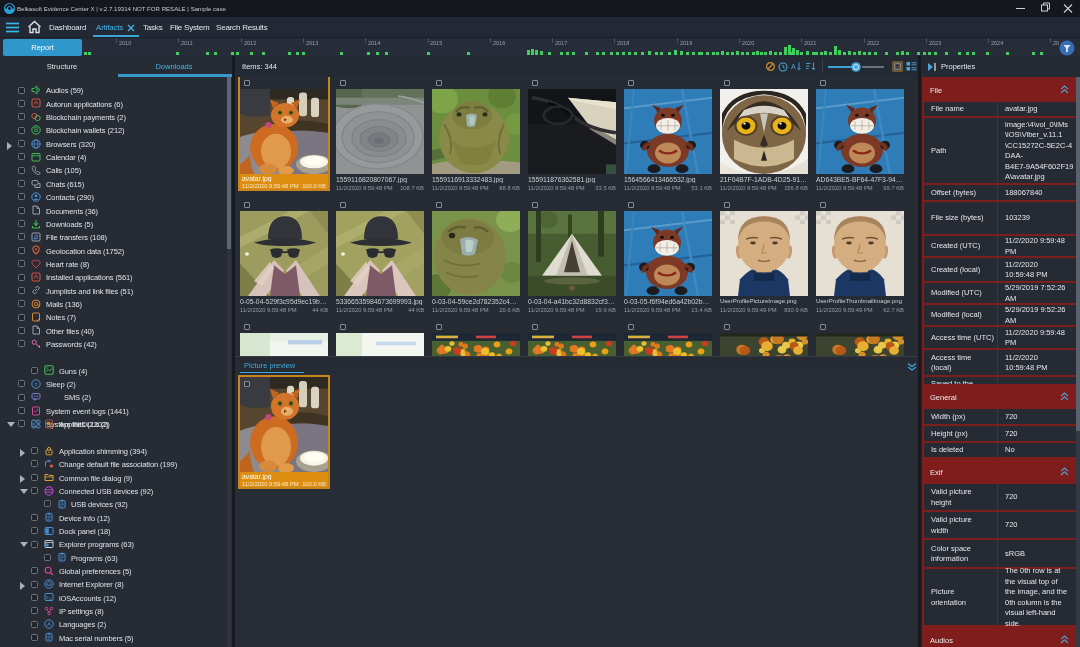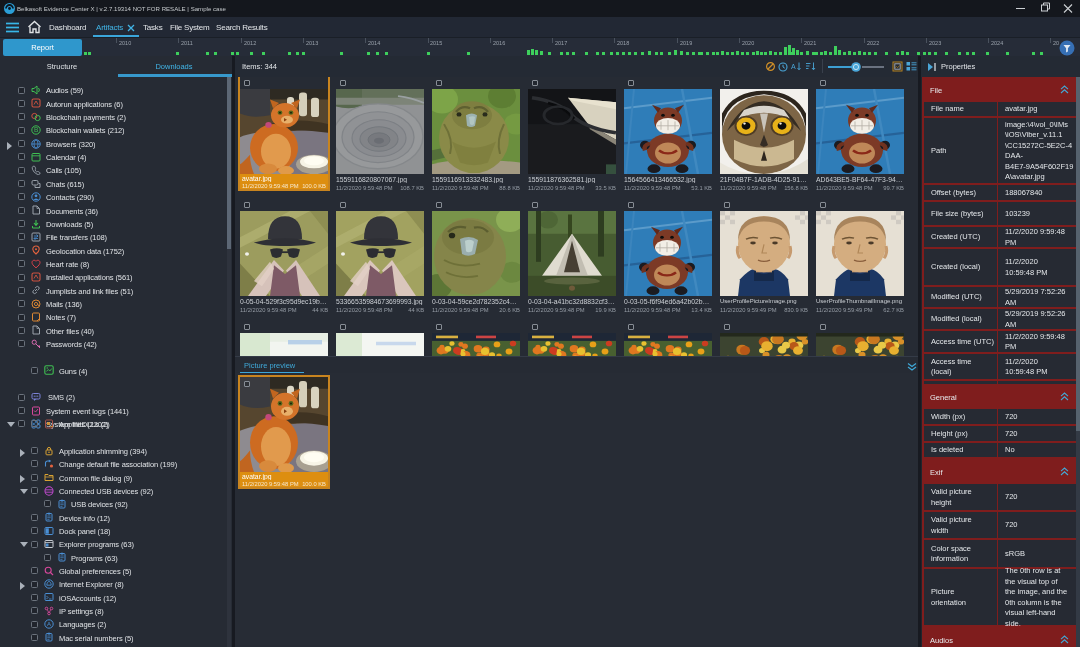--- a/index.html
+++ b/index.html
@@ -409,30 +409,38 @@
         </div>
         <div class="trow" style="top:286.95px">
           <div class="cb" style="left:31px"></div>
           <div class="ticon" style="left:43.5px"><svg width="10" height="10" viewBox="0 0 10 10">
               <rect x="0.8" y="0.8" width="8.4" height="8.4" rx="1.5" fill="none" stroke="#3fbf52" stroke-width="1.1"></rect>
               <path d="M2.3 6.5l2-2 1.5 1.5 2-2.5" fill="none" stroke="#3fbf52" stroke-width="0.9"></path>
               <circle cx="3.2" cy="3" r="0.7" fill="#3fbf52"></circle>
             </svg></div>
           <div class="tlabel" style="left:59px">Guns (4)</div>
         </div>
+        <div class="trow" style="top:300.30px">
+          <div class="cb" style="left:18px"></div>
+          <div class="ticon" style="left:30.5px"><svg width="10" height="10" viewBox="0 0 10 10">
+              <circle cx="5" cy="5" r="4.2" fill="none" stroke="#4a8fd4" stroke-width="1"></circle>
+              <text x="5" y="7.2" font-size="6" fill="#4a8fd4" text-anchor="middle" font-family="Liberation Sans">z</text>
+            </svg></div>
+          <div class="tlabel" style="left:46px">Sleep (2)</div>
+        </div>
         <div class="trow" style="top:313.65px">
           <div class="cb" style="left:18px"></div>
           <div class="ticon" style="left:30.5px"><svg width="10" height="10" viewBox="0 0 10 10">
               <rect x="1" y="1.5" width="8" height="5.5" rx="1.3" fill="none" stroke="#7b82d8" stroke-width="1"></rect>
               <path d="M3 7v2l2.3-2" fill="#7b82d8"></path>
               <circle cx="3.3" cy="4.2" r="0.6" fill="#7b82d8"></circle>
               <circle cx="5" cy="4.2" r="0.6" fill="#7b82d8"></circle>
               <circle cx="6.7" cy="4.2" r="0.6" fill="#7b82d8"></circle>
             </svg></div>
-          <div class="tlabel" style="left:48px">SMS (2)</div>
+          <div class="tlabel" style="left:64px">SMS (2)</div>
         </div>
         <div class="trow" style="top:327.00px">
           <div class="cb" style="left:18px"></div>
           <div class="ticon" style="left:30.5px"><svg width="10" height="10" viewBox="0 0 10 10">
               <rect x="1.5" y="1" width="7" height="8" rx="1" fill="none" stroke="#d8489c" stroke-width="1"></rect>
               <path d="M3 4.5l1.5 1.5 2.5-3" fill="none" stroke="#d8489c" stroke-width="0.9"></path>
             </svg></div>
           <div class="tlabel" style="left:46px">System event logs (1441)</div>
         </div>
         <div class="trow" style="top:340.35px">
@@ -1235,37 +1243,37 @@
           </div>
         </div>
         <div class="prow" style="height:15px">
           <div class="plab">
             <span>Offset (bytes)</span>
           </div>
           <div class="pval">
             <span>188067840</span>
           </div>
         </div>
+        <div class="prow" style="height:32px">
+          <div class="plab">
+            <span>File size (bytes)</span>
+          </div>
+          <div class="pval">
+            <span>103239</span>
+          </div>
+        </div>
+        <div class="prow" style="height:20px">
+          <div class="plab">
+            <span>Created (UTC)</span>
+          </div>
+          <div class="pval">
+            <span>11/2/2020 9:59:48<br>PM</span>
+          </div>
+        </div>
         <div class="prow" style="height:23px">
-          <div class="plab">
-            <span>File size (bytes)</span>
-          </div>
-          <div class="pval">
-            <span>103239</span>
-          </div>
-        </div>
-        <div class="prow" style="height:20px">
-          <div class="plab">
-            <span>Created (UTC)</span>
-          </div>
-          <div class="pval">
-            <span>11/2/2020 9:59:48<br>PM</span>
-          </div>
-        </div>
-        <div class="prow" style="height:36px">
           <div class="plab">
             <span>Created (local)</span>
           </div>
           <div class="pval">
             <span>11/2/2020<br>10:59:48 PM</span>
           </div>
         </div>
         <div class="prow" style="height:20px">
           <div class="plab">
             <span>Modified (UTC)</span>

